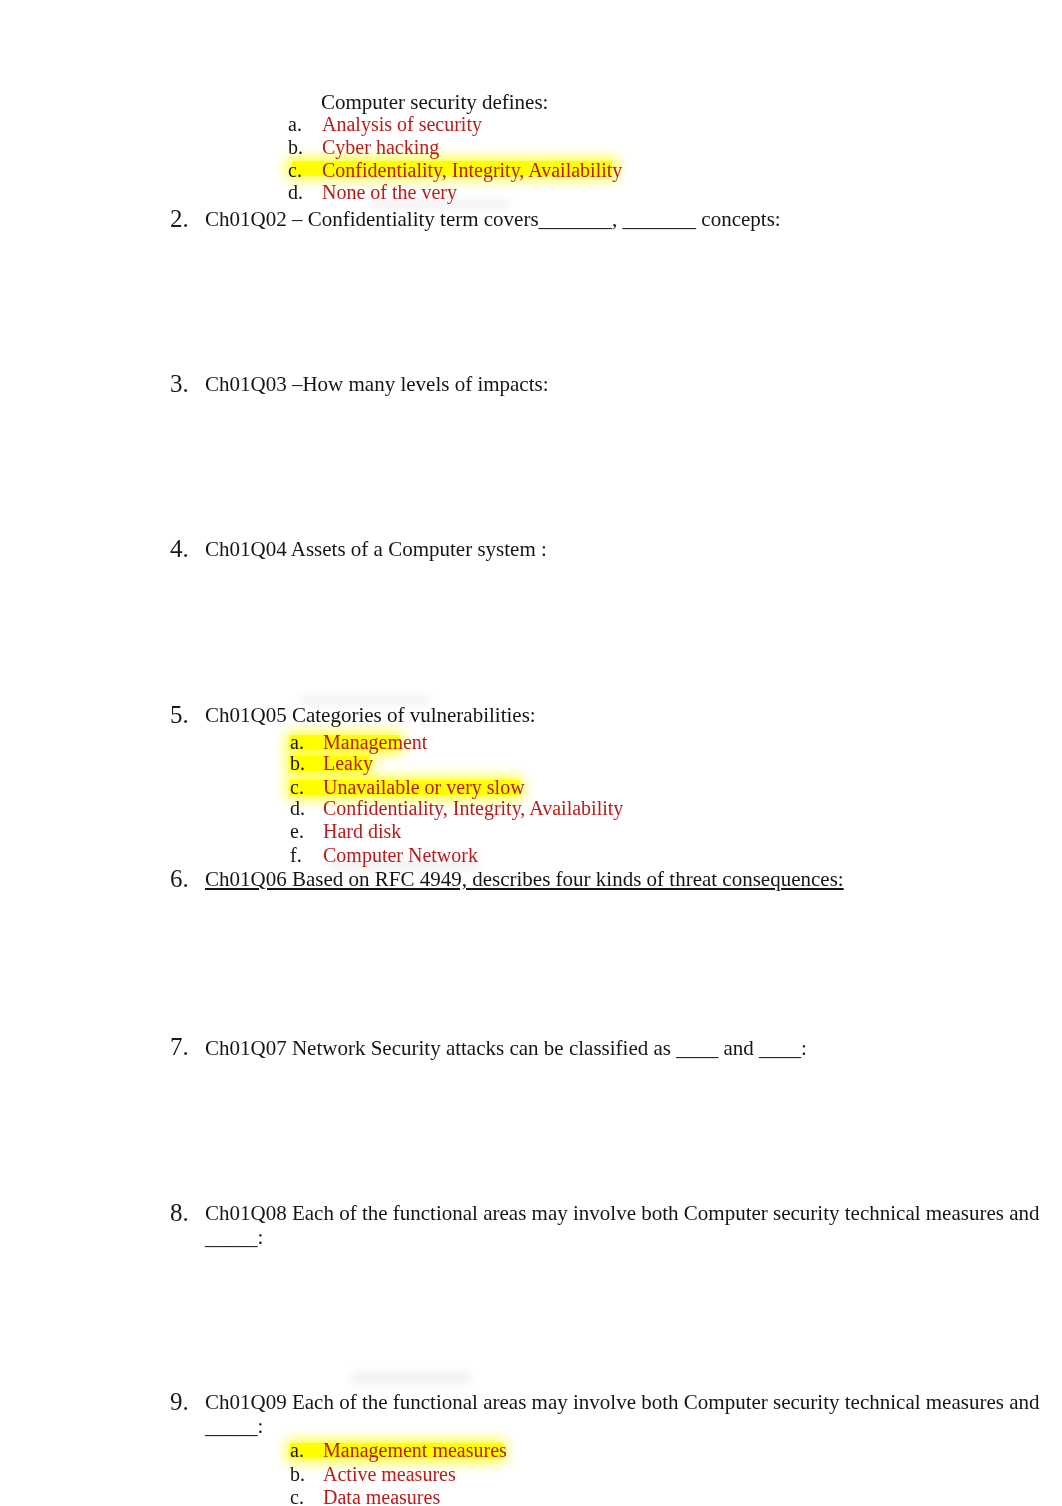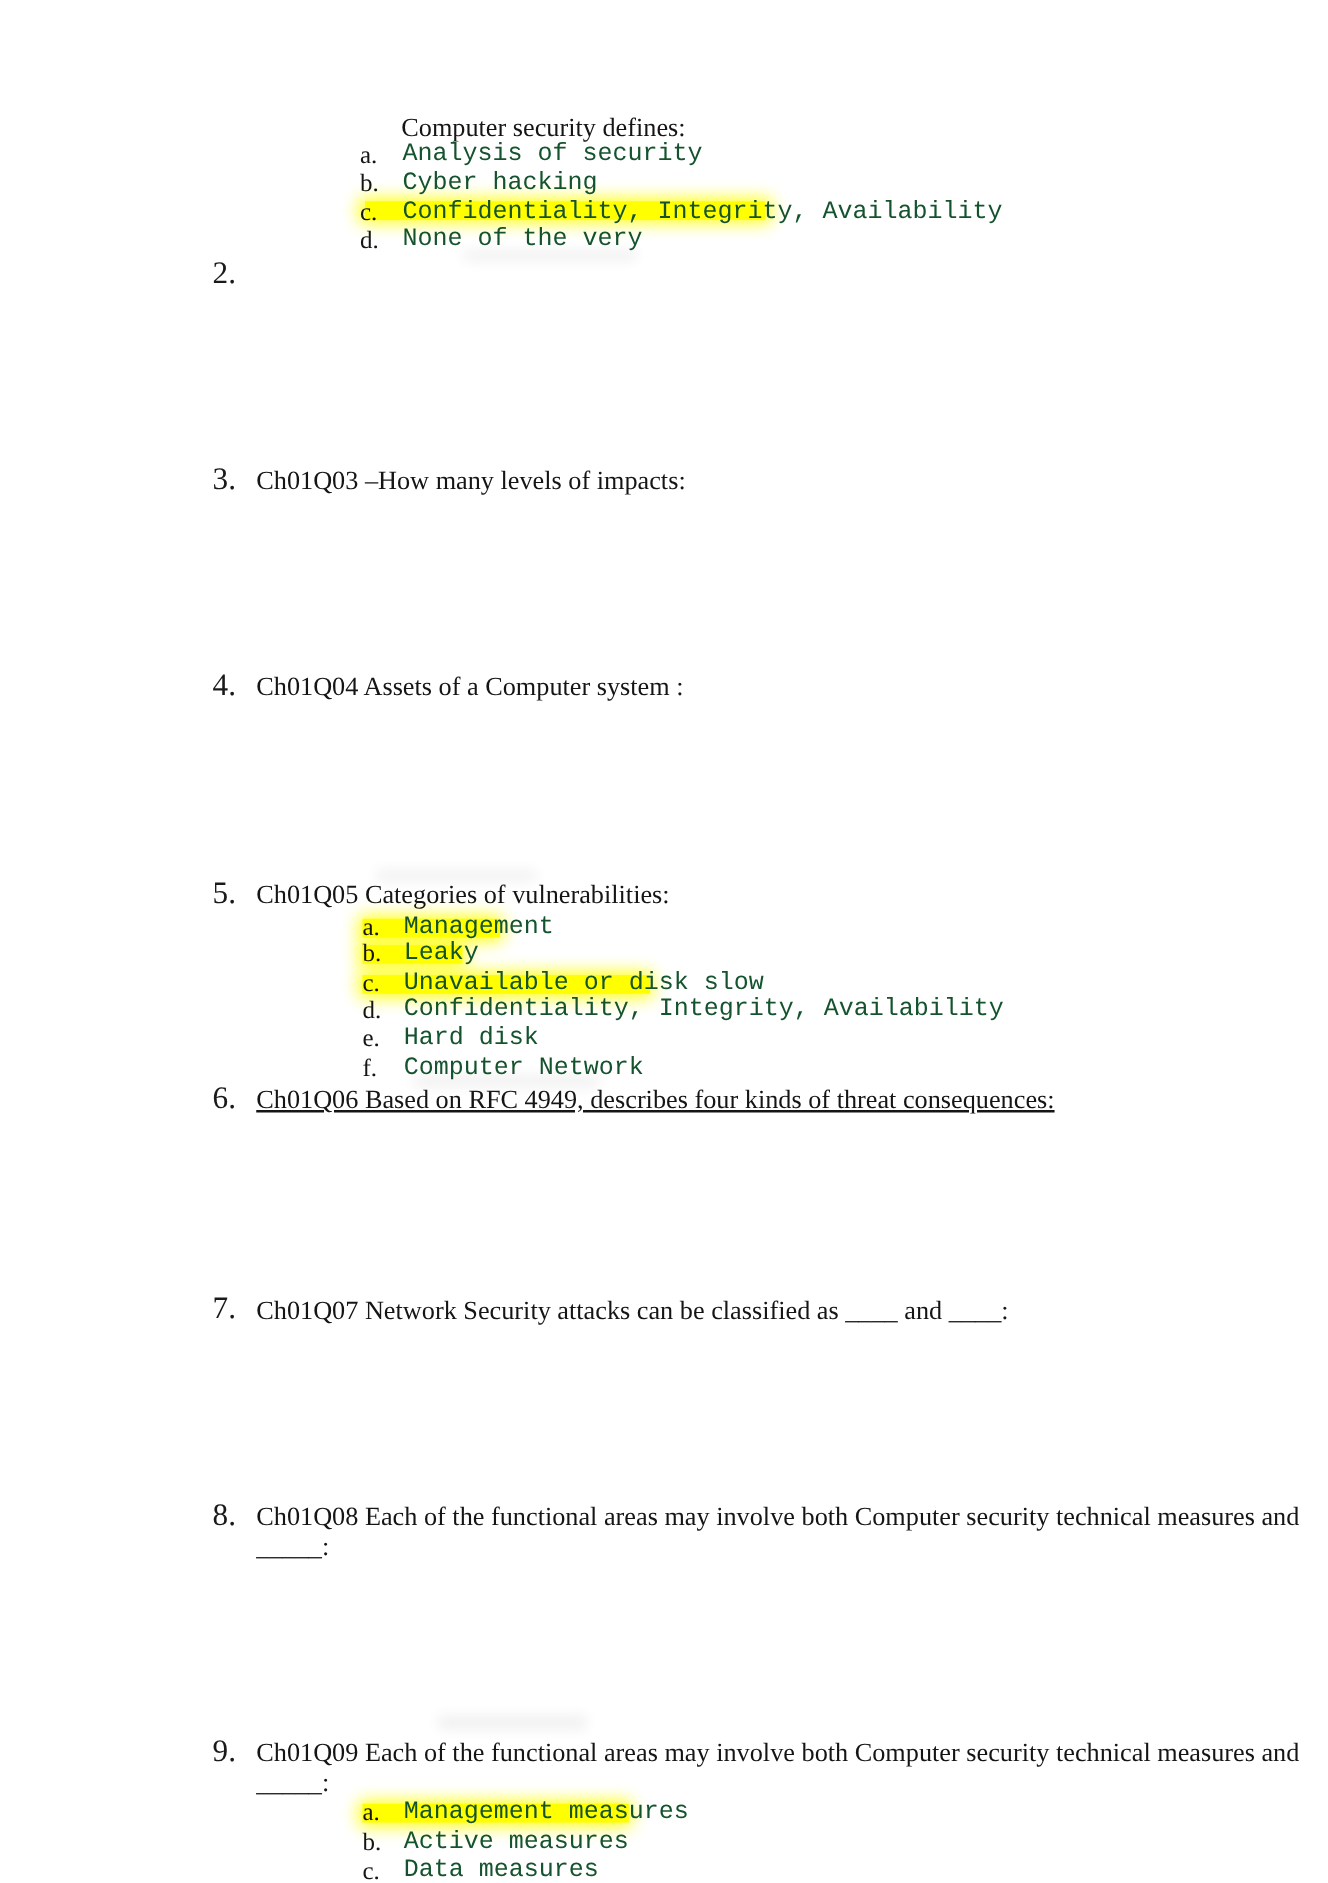--- a/index.html
+++ b/index.html
@@ -45,22 +45,21 @@
 
   
   .omark {
     font-size: 20px;
     color: #151515;
   }
 
   
   .otext {
     font-size: 20px;
-    color: #14532d;
-    font-family: Liberation Mono, monospace;
+    color: #b91c1c;
   }
 
   
   .leadtext {
     font-size: 21px;
     color: #151515;
   }
 
   
   .hl {
@@ -123,38 +122,39 @@
   <div class="run omark" style="left:288px; top:137px;">b.</div>
   <div class="run otext" style="left:322px; top:137px;">Cyber hacking</div>
 
   <div class="run omark" style="left:288px; top:160px;">c.</div>
   <div class="run otext" style="left:322px; top:160px;">Confidentiality, Integrity, Availability</div>
 
   <div class="run omark" style="left:288px; top:182px;">d.</div>
   <div class="run otext" style="left:322px; top:182px;">None of the very</div>
 
   <div class="run qnum" style="left:170px; top:206px;">2.</div>
+  <div class="run qtext" style="left:205px; top:209px;">Ch01Q02 – Confidentiality term covers_______, _______ concepts:</div>
 
   <div class="run qnum" style="left:170px; top:371px;">3.</div>
   <div class="run qtext" style="left:205px; top:374px;">Ch01Q03 –How many levels of impacts:</div>
 
   <div class="run qnum" style="left:170px; top:536px;">4.</div>
   <div class="run qtext" style="left:205px; top:539px;">Ch01Q04 Assets of a Computer system :</div>
 
   <div class="run qnum" style="left:170px; top:702px;">5.</div>
   <div class="run qtext" style="left:205px; top:705px;">Ch01Q05 Categories of vulnerabilities:</div>
 
   <div class="run omark" style="left:290px; top:732px;">a.</div>
   <div class="run otext" style="left:323px; top:732px;">Management</div>
 
   <div class="run omark" style="left:290px; top:753px;">b.</div>
   <div class="run otext" style="left:323px; top:753px;">Leaky</div>
 
   <div class="run omark" style="left:290px; top:777px;">c.</div>
-  <div class="run otext" style="left:323px; top:777px;">Unavailable or disk slow</div>
+  <div class="run otext" style="left:323px; top:777px;">Unavailable or very slow</div>
 
   <div class="run omark" style="left:290px; top:798px;">d.</div>
   <div class="run otext" style="left:323px; top:798px;">Confidentiality, Integrity, Availability</div>
 
   <div class="run omark" style="left:290px; top:821px;">e.</div>
   <div class="run otext" style="left:323px; top:821px;">Hard disk</div>
 
   <div class="run omark" style="left:290px; top:845px;">f.</div>
   <div class="run otext" style="left:323px; top:845px;">Computer Network</div>
 

